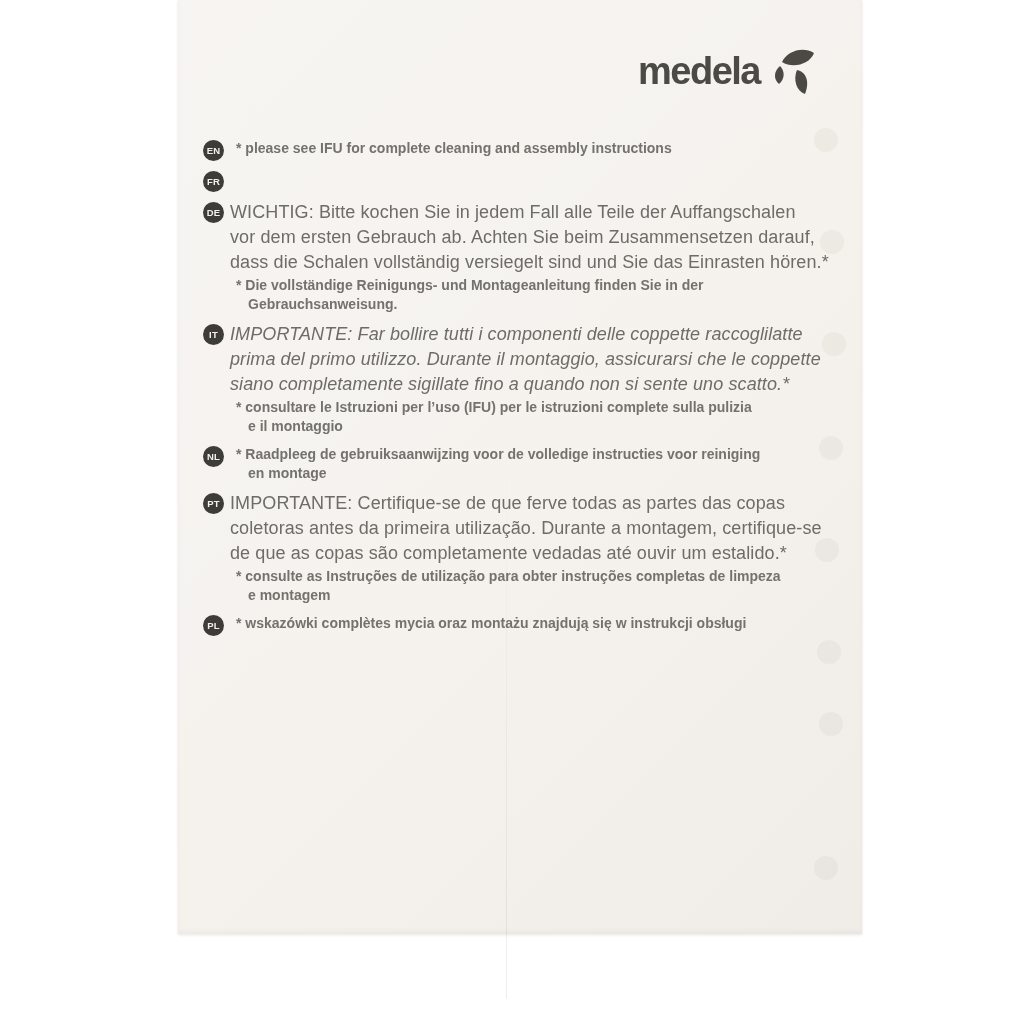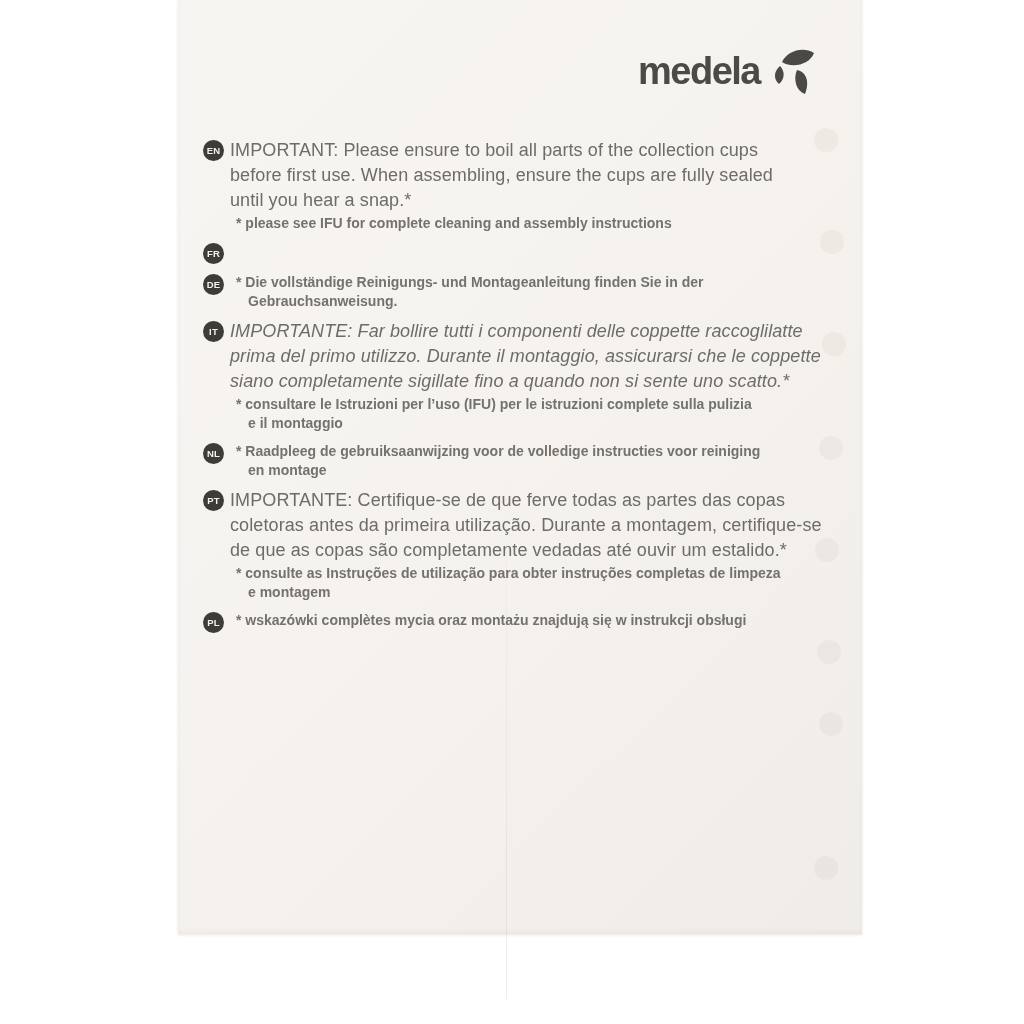--- a/index.html
+++ b/index.html
@@ -76,36 +76,36 @@
         <path d="M25 24 C 34 26 38 35 33 48 C 24 45 21 33 25 24 Z"></path>
       </g>
     </svg>
   </div>
 
   <div class="sections">
 
     <div class="section">
       <span class="badge">EN</span>
       <div class="text">
-        <p class="main">IMPORTANT: Please ensure to boil all parts of the collection cups
-before first use. When assembling, ensure the cups are fully sealed
-until you hear a snap.*</p>
         <p class="foot">* please see IFU for complete cleaning and assembly instructions</p>
       </div>
     </div>
 
     <div class="section">
       <span class="badge">FR</span>
       <div class="text">
       </div>
     </div>
 
     <div class="section">
       <span class="badge">DE</span>
       <div class="text">
+        <p class="main">WICHTIG: Bitte kochen Sie in jedem Fall alle Teile der Auffangschalen
+vor dem ersten Gebrauch ab. Achten Sie beim Zusammensetzen darauf,
+dass die Schalen vollständig versiegelt sind und Sie das Einrasten hören.*</p>
         <p class="foot">* Die vollständige Reinigungs- und Montageanleitung finden Sie in der
 Gebrauchsanweisung.</p>
       </div>
     </div>
 
     <div class="section italic-main">
       <span class="badge">IT</span>
       <div class="text">
         <p class="main">IMPORTANTE: Far bollire tutti i componenti delle coppette raccoglilatte
 prima del primo utilizzo. Durante il montaggio, assicurarsi che le coppette

